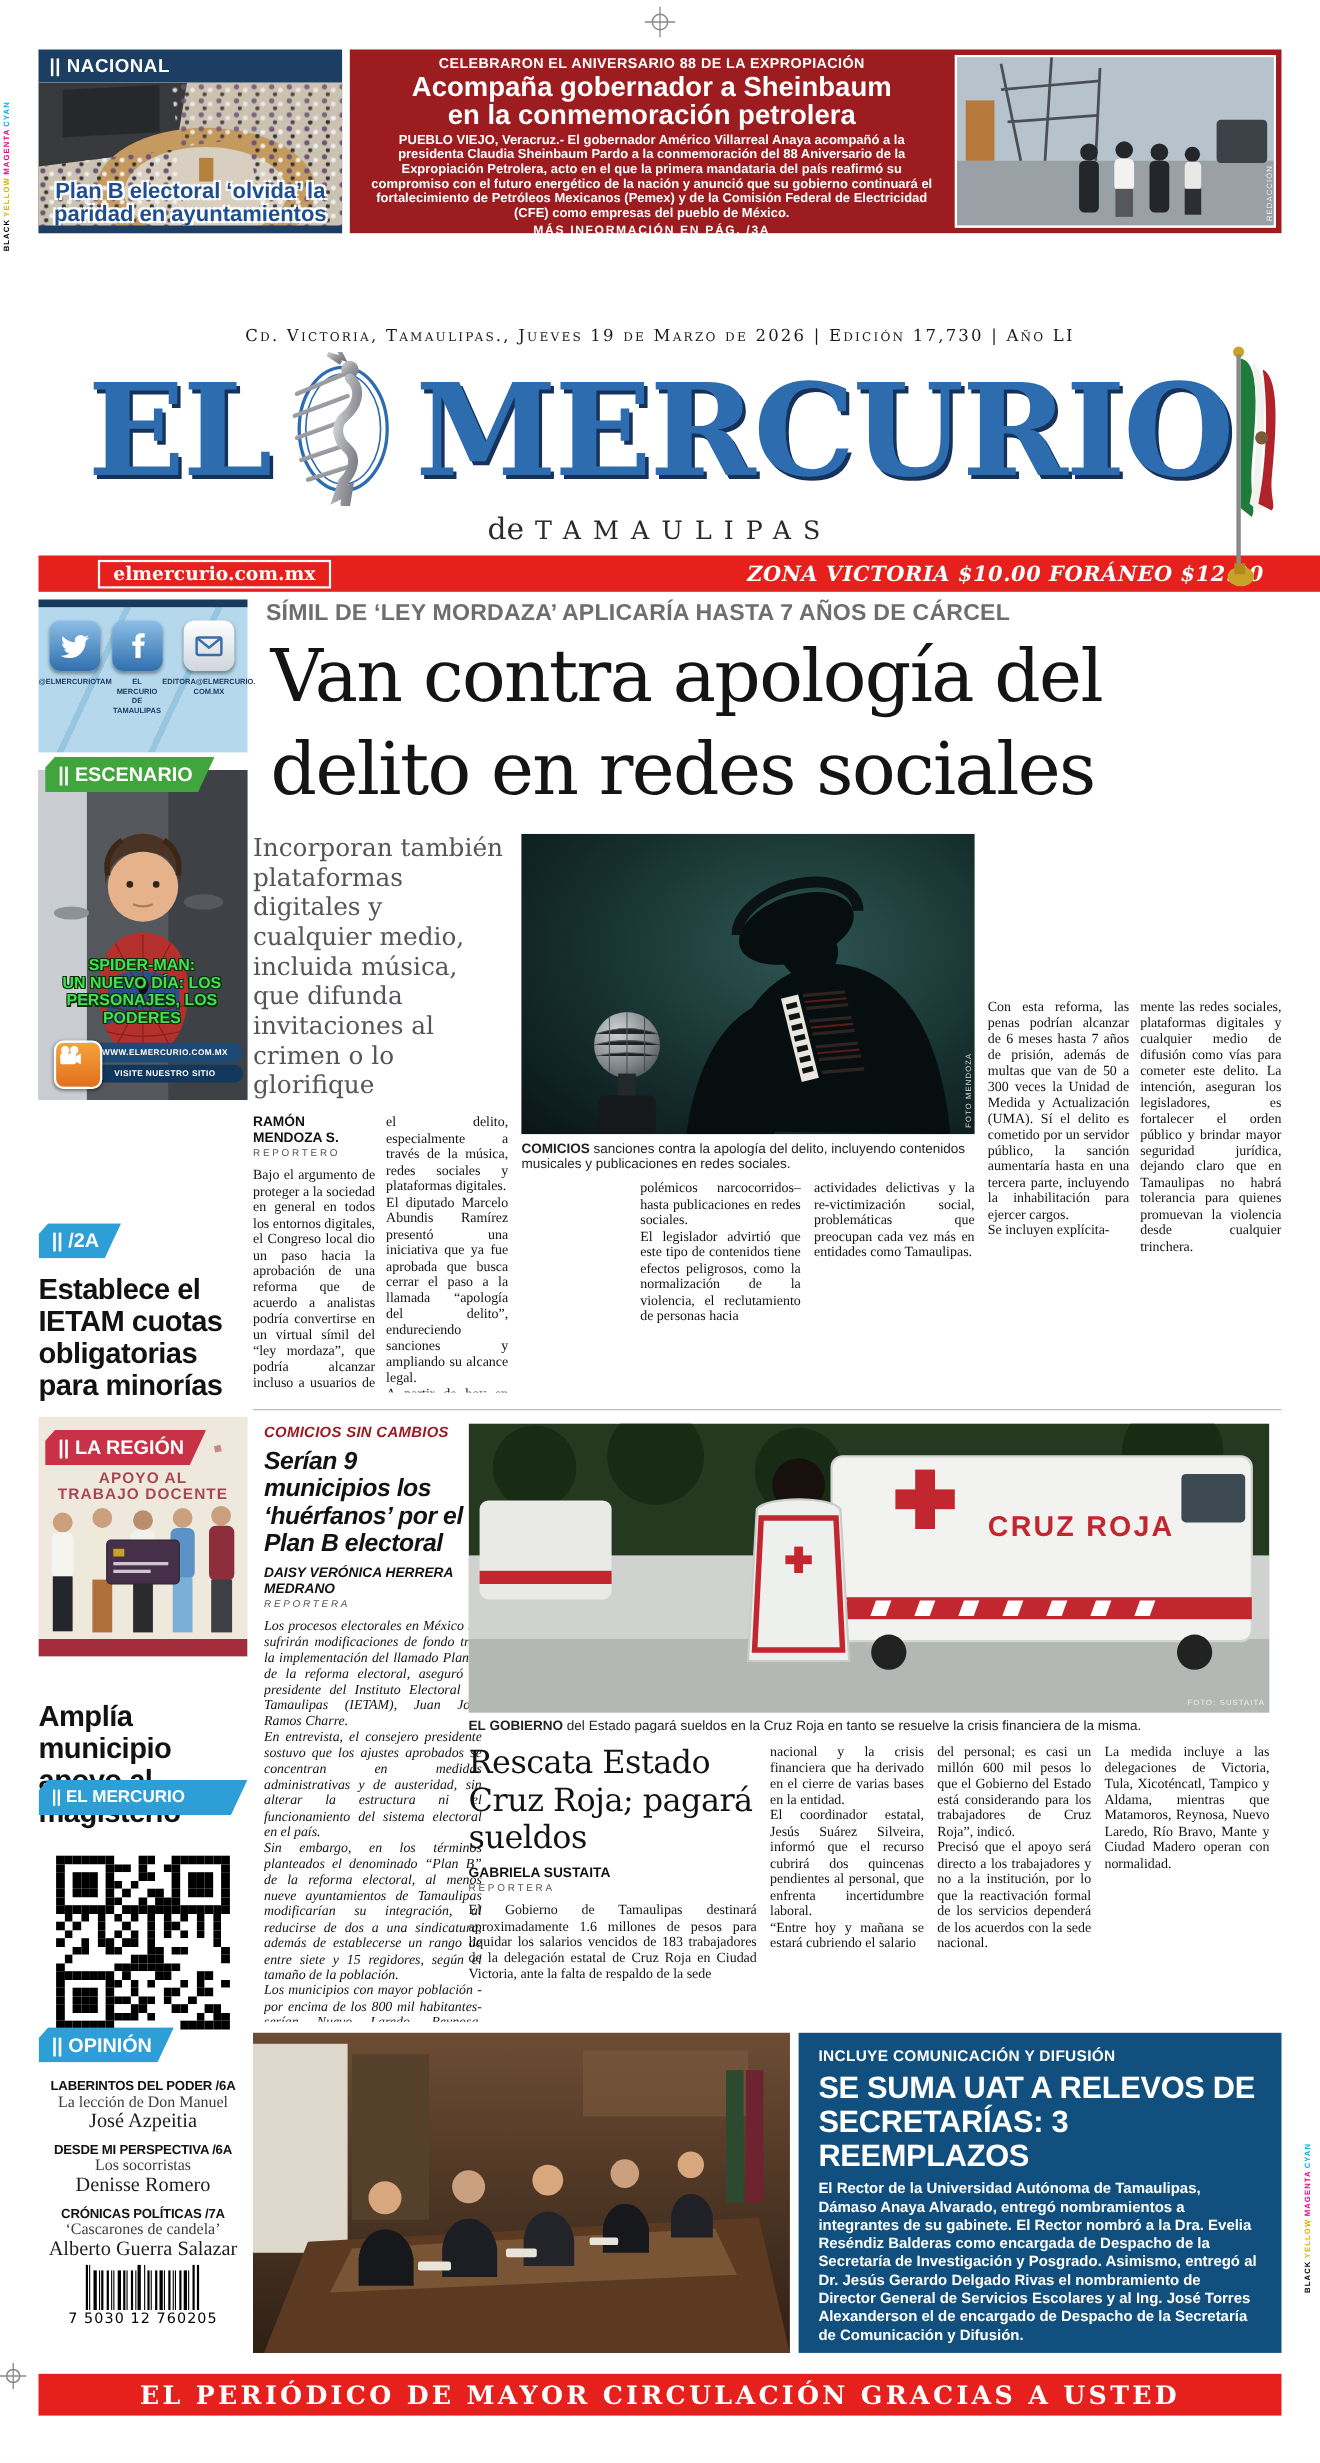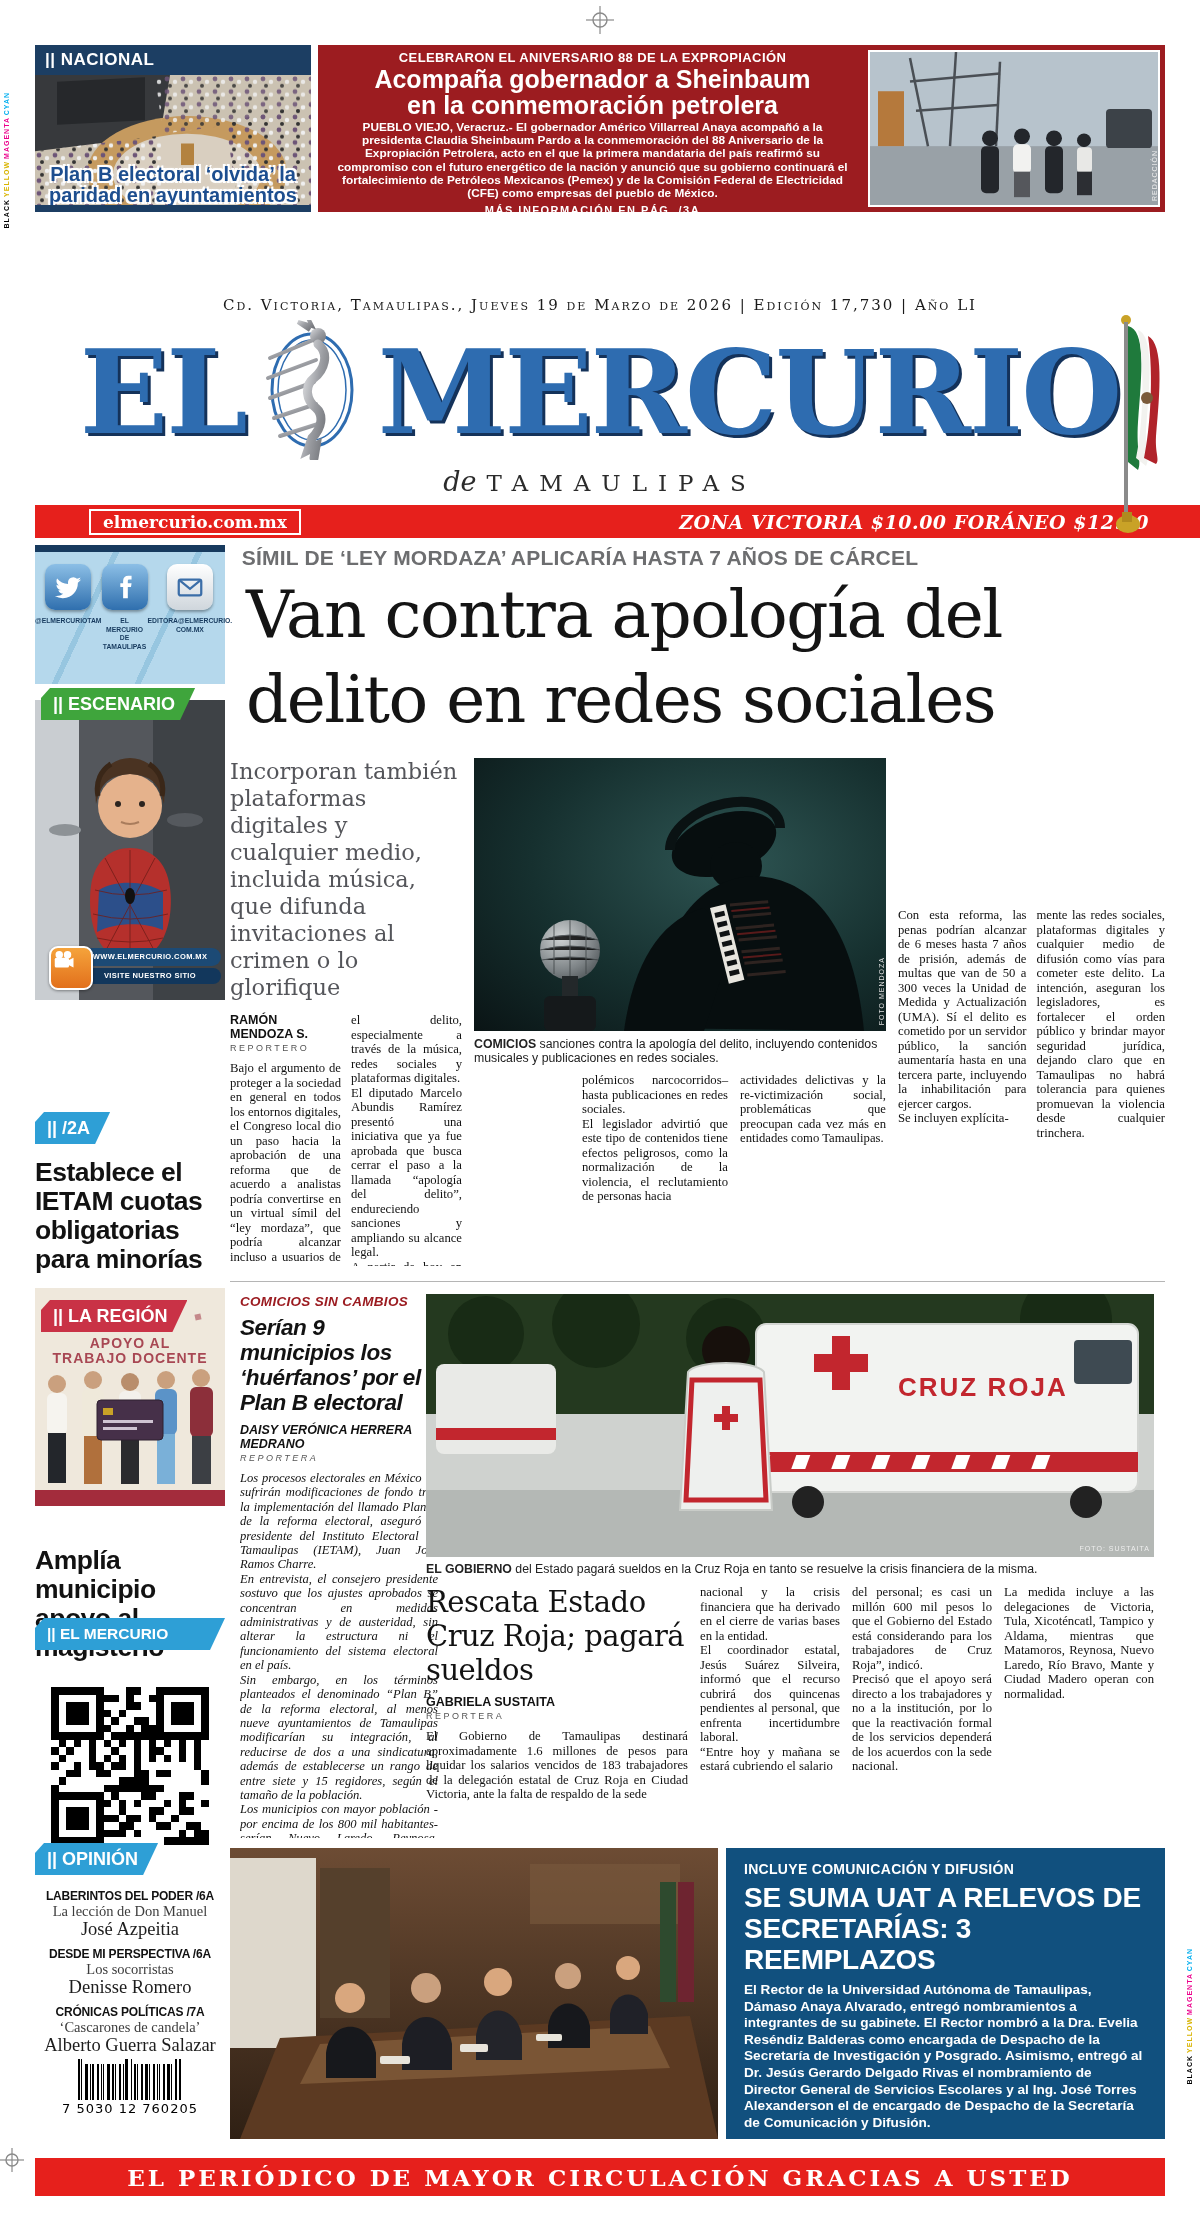--- a/index.html
+++ b/index.html
@@ -32,21 +32,21 @@
   .rb-credit{position:absolute;right:0px;bottom:4px;writing-mode:vertical-rl;transform:rotate(180deg);
     font-size:7px;color:#eee;letter-spacing:1px;}
 
   
   .dateline{left:35px;top:296px;width:1130px;text-align:center;font-family:"DejaVu Serif",serif;
     font-size:15px;letter-spacing:2px;color:#1a1a1a;font-variant:small-caps;}
   .masthead-row{left:35px;top:318px;width:1130px;height:148px;display:flex;align-items:center;justify-content:center;gap:14px;}
   .mast-word{font-family:"DejaVu Serif",serif;font-weight:bold;font-size:116px;line-height:116px;color:#2e6cb0;
     text-shadow:3px 3px 0 #14325a;letter-spacing:-2px;}
   .masthead-sub{left:35px;top:466px;width:1130px;text-align:center;color:#2b2b2b;}
-  .sub-de{font-family:"DejaVu Serif",serif;font-style:italic;font-size:27px;margin-right:10px;}
+  .sub-de{font-family:"DejaVu Serif",serif;font-size:27px;margin-right:10px;}
   .sub-region{font-family:"DejaVu Serif",serif;font-size:23px;letter-spacing:11px;}
   .flag{left:1112px;top:312px;width:72px;height:225px;z-index:5;}
 
   .pricebar{left:35px;top:505px;width:1130px;height:33px;background:#e6201c;display:flex;align-items:center;justify-content:space-between;padding-left:48px;}
   .site-box{margin-left:6px;border:2px solid #fff;color:#fff;font-weight:bold;font-size:17px;
     font-family:"DejaVu Serif",serif;padding:1px 12px;}
   .price{color:#fff;font-weight:bold;font-style:italic;font-size:19px;font-family:"DejaVu Serif",serif;margin-right:64px;letter-spacing:.5px;}
 
   
   .side{left:35px;width:190px;}
@@ -381,20 +381,25 @@
             <path d="M62 238 Q95 246 128 238"></path>
         </g>
         <ellipse cx="95" cy="196" rx="5" ry="8" fill="#111"></ellipse>
         <circle cx="95" cy="106" r="32" fill="#e5b28c"></circle>
         <path d="M61 104 C58 74 76 58 95 58 C114 58 132 74 129 104 C124 84 118 76 95 74 C72 76 66 84 61 104 Z" fill="#4a3322"></path>
         <path d="M63 96 C60 82 66 70 76 64 M127 96 C130 82 124 70 114 64" stroke="#3a2718" stroke-width="5" fill="none"></path>
         <circle cx="83" cy="104" r="3" fill="#2b241f"></circle>
           <circle cx="107" cy="104" r="3" fill="#2b241f"></circle>
         <path d="M86 122 Q95 126 104 122" stroke="#a97c5c" stroke-width="2" fill="none"></path>
       </svg>
+      <div class="esc-overlay">
+        <div>SPIDER-MAN:</div>
+        <div>UN NUEVO DÍA: LOS</div>
+        <div>PERSONAJES, LOS PODERES</div>
+      </div>
       <div class="esc-sitebar">
         <div class="esc-cam">
           <svg width="24" height="24" viewBox="0 0 32 32">
               <circle cx="11" cy="9" r="5" fill="#fff"></circle>
               <circle cx="22" cy="9" r="5" fill="#fff"></circle>
               <rect x="5" y="13" width="19" height="13" rx="2" fill="#fff"></rect>
               <polygon points="24,16 30,13 30,26 24,23" fill="#fff"></polygon>
             </svg>
         </div>
         <div class="esc-pill">WWW.ELMERCURIO.COM.MX</div>

